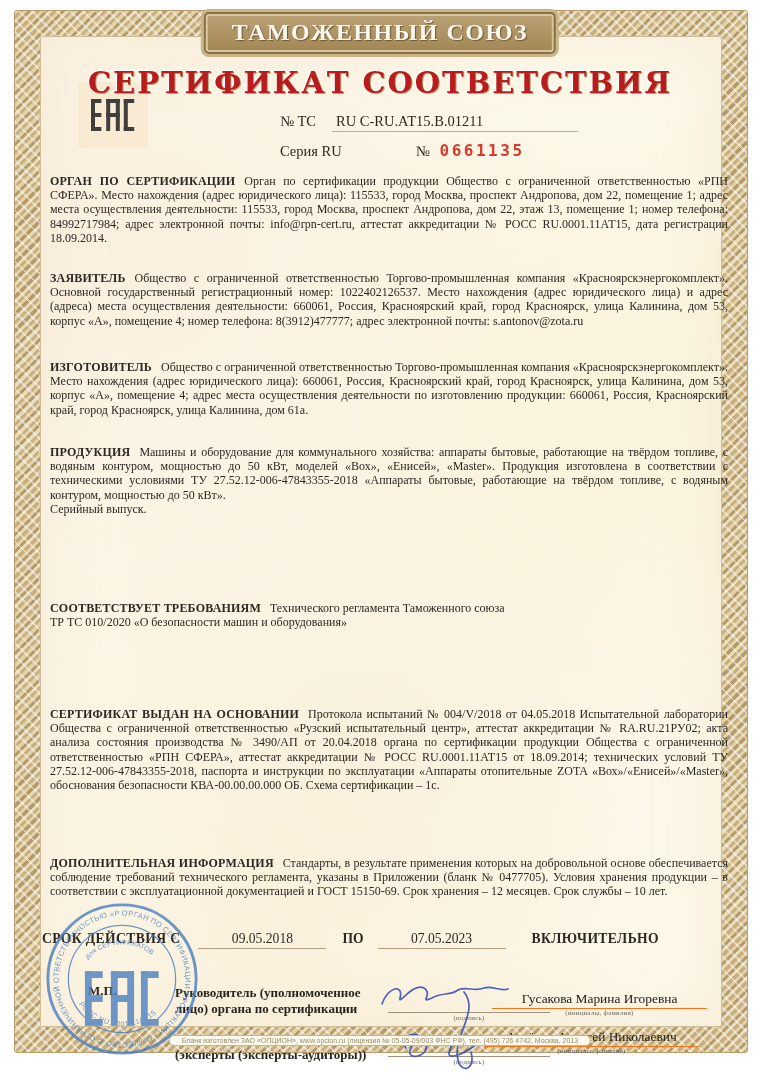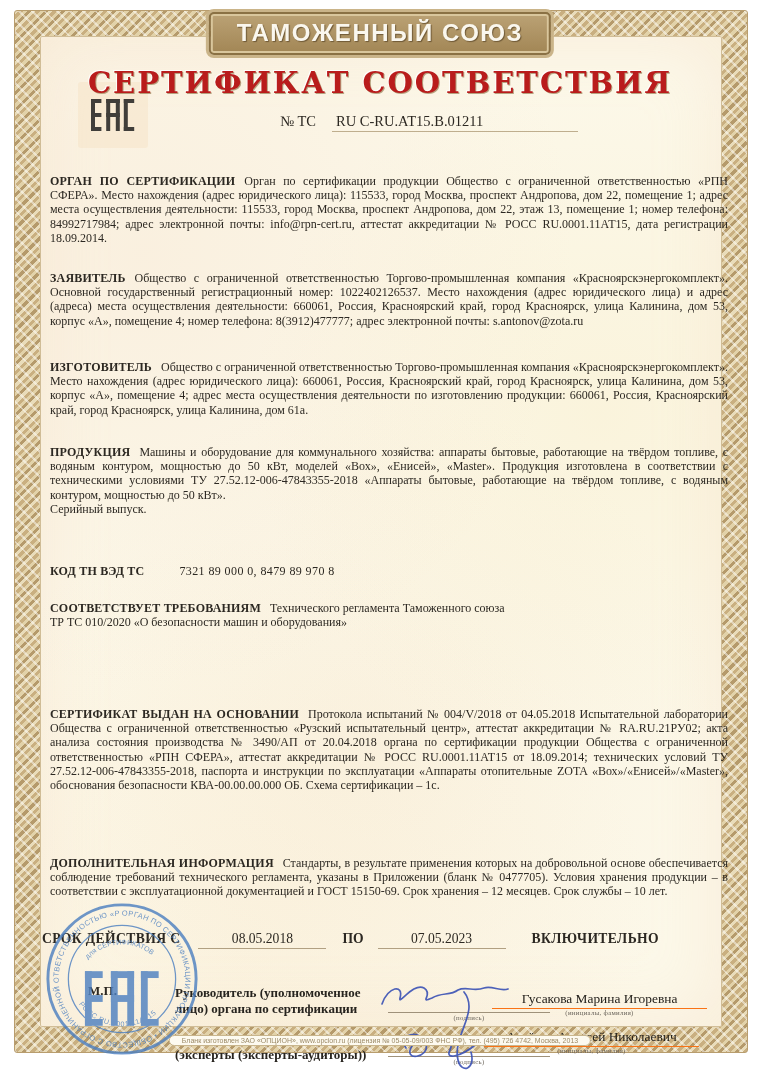--- a/index.html
+++ b/index.html
@@ -21,21 +21,21 @@
       radial-gradient(circle at 30% 92%, rgba(246,215,170,.14), transparent 40%);
     box-shadow: inset 0 0 70px rgba(236,196,160,.22), inset 0 0 0 1px #cdbd97;
     border-radius:2px;}
 
   
   .badge{position:absolute;top:12px;left:50%;transform:translateX(-50%);z-index:6;
     padding:5px 26px 6px;border-radius:5px;
     background:linear-gradient(#bba275,#a28655);
     border:2px solid #8a7144;
     box-shadow:inset 0 0 0 2px #d9c69c, 0 0 0 3px #cab489;
-    font-family:Liberation Sans, sans-serif;font-weight:bold;font-size:24px;
+    font-family:Liberation Serif, serif;font-weight:bold;font-size:24px;
     letter-spacing:1.5px;color:#faf7ee;text-shadow:1px 1px 1px #6f5936;white-space:nowrap;}
   .doc-title{position:absolute;top:66px;left:0;width:100%;text-align:center;z-index:5;
     font-family:"DejaVu Serif",serif;font-weight:bold;font-size:29px;letter-spacing:2px;
     color:#b91c1c;text-shadow:1px 1px 0 rgba(125,95,45,.55), -1px -1px 0 rgba(255,255,255,.85);
     white-space:nowrap;}
   .numrow{position:absolute;left:280px;z-index:5;font-size:14.5px;color:#2c2822;}
   .nval{display:inline-block;min-width:238px;border-bottom:1px solid #bfae8e;
     margin-left:16px;padding:0 4px 1px;font-size:14.5px;}
   .nosign{margin-left:74px;}
   .serial{font-family:"DejaVu Sans Mono",monospace;font-weight:bold;font-size:16px;
@@ -110,57 +110,57 @@
         <rect x="38" y="35" width="34" height="10"></rect>
       <rect x="82" y="0" width="10" height="80"></rect>
         <rect x="82" y="0" width="26" height="10"></rect>
       <rect x="82" y="70" width="26" height="10"></rect>
     </g>
   </svg>
 
   <div class="numrow" style="top:113px">
     <span>№ ТС</span><span class="nval">RU C-RU.АТ15.В.01211</span>
   </div>
+  <div class="numrow" style="top:141px">
+    <span>Серия  RU</span><span class="nosign">№</span><span class="serial">0661135</span>
+  </div>
 
   <p class="sec" style="top:166px">
     <b>ОРГАН ПО СЕРТИФИКАЦИИ</b><span>Орган по сертификации продукции Общество с ограниченной ответственностью «РПН СФЕРА». Место нахождения (адрес юридического лица): 115533, город Москва, проспект Андропова, дом 22, помещение 1; адрес места осуществления деятельности: 115533, город Москва, проспект Андропова, дом 22, этаж 13, помещение 1; номер телефона: 84992717984; адрес электронной почты: info@rpn-cert.ru, аттестат аккредитации № РОСС RU.0001.11АТ15, дата регистрации 18.09.2014.</span>
   </p>
 
   <p class="sec" style="top:263px">
     <b>ЗАЯВИТЕЛЬ</b><span>Общество с ограниченной ответственностью Торгово-промышленная компания «Красноярскэнергокомплект». Основной государственный регистрационный номер: 1022402126537. Место нахождения (адрес юридического лица) и адрес (адреса) места осуществления деятельности: 660061, Россия, Красноярский край, город Красноярск, улица Калинина, дом 53, корпус «А», помещение 4; номер телефона: 8(3912)477777; адрес электронной почты: s.antonov@zota.ru</span>
   </p>
 
   <p class="sec" style="top:352px">
     <b>ИЗГОТОВИТЕЛЬ</b><span>Общество с ограниченной ответственностью Торгово-промышленная компания «Красноярскэнергокомплект». Место нахождения (адрес юридического лица):  660061, Россия, Красноярский край, город Красноярск, улица Калинина, дом 53, корпус «А», помещение 4; адрес места осуществления деятельности по изготовлению продукции: 660061, Россия, Красноярский край, город Красноярск, улица Калинина, дом 61а.</span>
   </p>
 
   <p class="sec" style="top:437px">
     <b>ПРОДУКЦИЯ</b><span>Машины и оборудование для коммунального хозяйства: аппараты бытовые, работающие на твёрдом топливе, с водяным контуром, мощностью до 50 кВт, моделей «Вох», «Енисей», «Master». Продукция изготовлена в соответствии с техническими условиями ТУ 27.52.12-006-47843355-2018 «Аппараты бытовые, работающие на твёрдом топливе, с водяным контуром, мощностью до 50 кВт».</span>
     <span class="note">Серийный выпуск.</span>
   </p>
 
-  <p class="sec" style="top:556px">
-    <b>КОД ТН ВЭД ТС</b><span class="codeval">7321 89 000 0, 8479 89 970 8</span>
-  </p>
 
   <p class="sec" style="top:593px">
     <b>СООТВЕТСТВУЕТ ТРЕБОВАНИЯМ</b><span class="pre">Технического регламента Таможенного союза
 ТР ТС 010/2020 «О безопасности машин и оборудования»</span>
   </p>
 
   <p class="sec" style="top:699px">
     <b>СЕРТИФИКАТ ВЫДАН НА ОСНОВАНИИ</b><span>Протокола испытаний № 004/V/2018 от 04.05.2018 Испытательной лаборатории Общества с ограниченной ответственностью «Рузский испытательный центр», аттестат аккредитации № RA.RU.21РУ02; акта анализа состояния производства № 3490/АП от 20.04.2018 органа по сертификации продукции Общества с ограниченной ответственностью «РПН СФЕРА», аттестат аккредитации № РОСС RU.0001.11АТ15 от 18.09.2014; технических условий ТУ 27.52.12-006-47843355-2018, паспорта и инструкции по эксплуатации «Аппараты отопительные ZOTA «Вох»/«Енисей»/«Master», обоснования безопасности КВА-00.00.00.000 ОБ. Схема сертификации – 1с.</span>
   </p>
 
   <p class="sec" style="top:848px">
     <b>ДОПОЛНИТЕЛЬНАЯ ИНФОРМАЦИЯ</b><span>Стандарты, в результате применения которых на добровольной основе обеспечивается соблюдение требований технического регламента, указаны в Приложении (бланк № 0477705). Условия хранения продукции – в соответствии с эксплуатационной документацией и ГОСТ 15150-69. Срок хранения – 12 месяцев. Срок службы – 10 лет.</span>
   </p>
 
   <div class="validity">
-    <b>СРОК ДЕЙСТВИЯ С</b><span class="dateline v-from">08.05.2018</span><span class="v-po">ПО</span><span class="dateline v-to">07.05.2023</span><b class="v-incl">ВКЛЮЧИТЕЛЬНО</b>
+    <b>СРОК ДЕЙСТВИЯ С</b><span class="dateline v-from">09.05.2018</span><span class="v-po">ПО</span><span class="dateline v-to">07.05.2023</span><b class="v-incl">ВКЛЮЧИТЕЛЬНО</b>
   </div>
 
   <div class="mp">М.П.</div>
 
   <svg class="stamp" viewBox="0 0 160 160">
     <g stroke="#4a7ec0" fill="none">
       <circle cx="80" cy="80" r="76" stroke-width="3"></circle>
       <circle cx="80" cy="80" r="55" stroke-width="1.3"></circle>
     </g>
     <defs>

